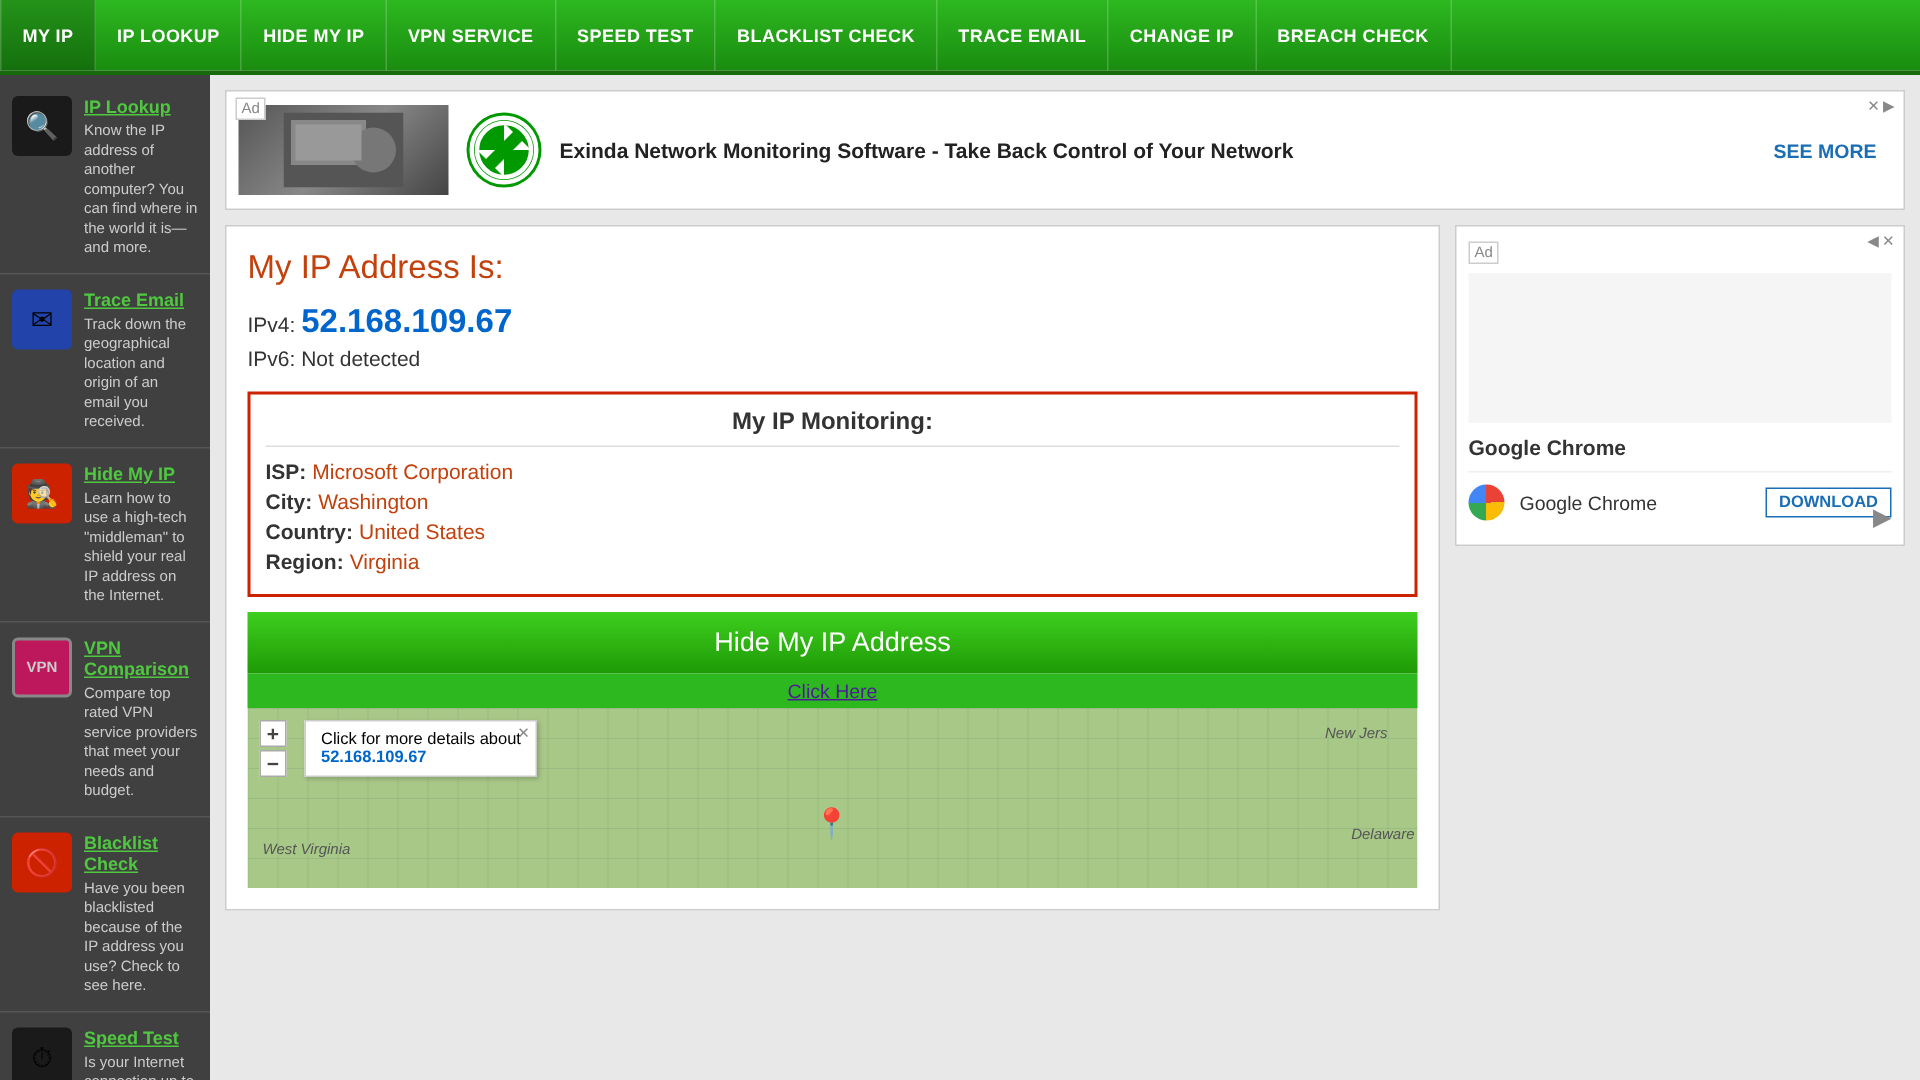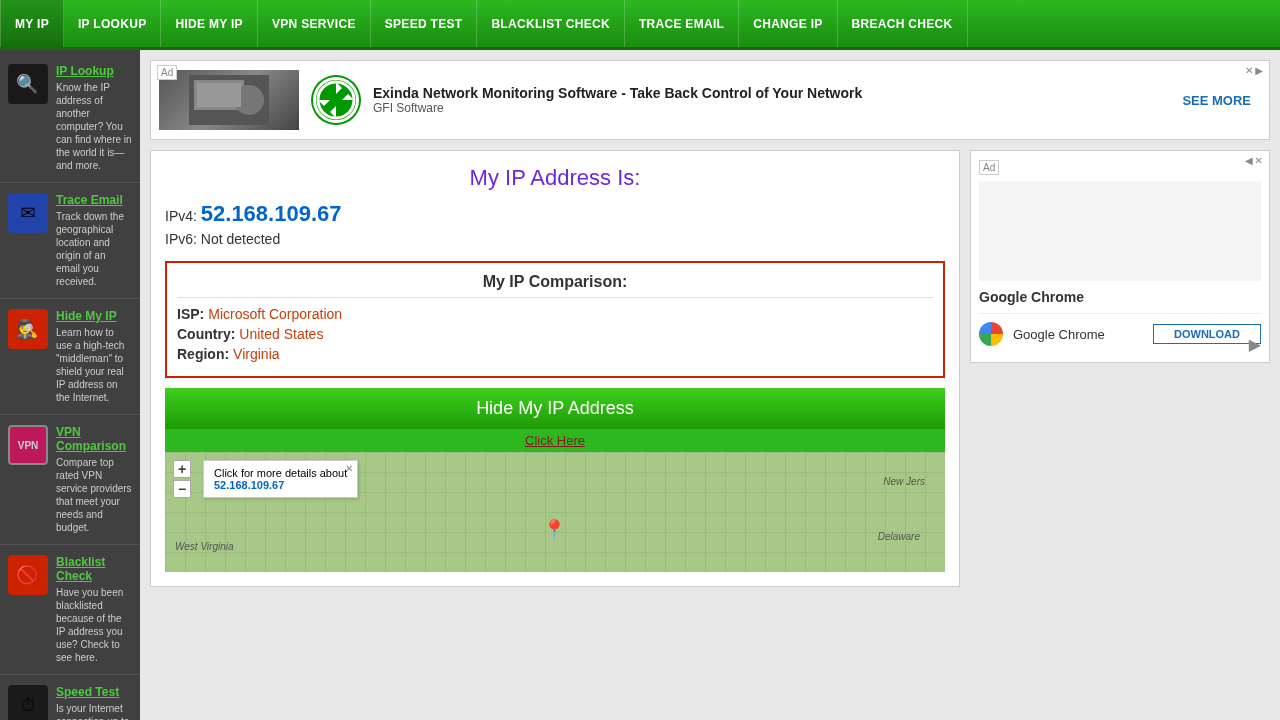--- a/index.html
+++ b/index.html
@@ -173,23 +173,23 @@
     }
 
     
     .ip-panel {
       flex: 1;
       background: white;
       border: 1px solid #ccc;
       padding: 14px;
     }
     .ip-title {
-      text-align: center;
+      text-align: left;
       font-size: 22px;
-      color: #6d28d9;
+      color: #c2410c;
       margin-bottom: 10px;
     }
     .ip-address-row {
       font-size: 14px;
       color: #333;
       margin-bottom: 4px;
     }
     .ip-address-value {
       color: #0066cc;
       font-size: 22px;
@@ -234,21 +234,21 @@
       font-weight: normal;
       cursor: pointer;
       border: none;
       width: 100%;
       display: block;
     }
     .hide-ip-link {
       display: block;
       text-align: center;
       background: #2db820;
-      color: #7f1d1d;
+      color: #4c1d95;
       font-size: 13px;
       padding: 4px;
       text-decoration: underline;
       cursor: pointer;
     }
 
     
     .map-area {
       background: #c8d8c0;
       height: 120px;
@@ -264,22 +264,22 @@
         #a8c888;
       background-size: 20px 20px;
     }
     .map-label {
       position: absolute;
       font-size: 10px;
       color: #555;
       font-style: italic;
     }
     .map-label.wv { bottom: 20px; left: 10px; }
-    .map-label.nj { top: 24px; right: 20px; }
-    .map-label.de { bottom: 30px; right: 25px; }
+    .map-label.nj { top: 12px; right: 20px; }
+    .map-label.de { bottom: 30px; right: 2px; }
     .map-marker {
       position: absolute;
       bottom: 30px;
       left: 50%;
       transform: translateX(-50%);
       font-size: 20px;
       color: #cc0000;
     }
     .map-zoom {
       position: absolute;
@@ -373,21 +373,21 @@
       background: conic-gradient(#ea4335 0deg 90deg, #fbbc05 90deg 180deg, #34a853 180deg 270deg, #4285f4 270deg 360deg);
       flex-shrink: 0;
     }
     .chrome-label { flex: 1; font-size: 13px; color: #333; }
     .download-btn {
       background: none;
       border: 1px solid #1a6eb5;
       color: #1a6eb5;
       font-size: 11px;
       font-weight: bold;
-      padding: 3px 20px;
+      padding: 3px 8px;
       cursor: pointer;
     }
 
     .bottom-ad-icon {
       position: absolute;
       bottom: 8px;
       right: 8px;
       font-size: 16px;
       color: #888;
       cursor: pointer;
@@ -482,43 +482,46 @@
         <svg width="40" height="40" viewBox="0 0 40 40">
           <circle cx="20" cy="20" r="18" fill="none" stroke="white" stroke-width="3"></circle>
           <path d="M20 2 L26 8 L20 14 Z" fill="white"></path>
           <path d="M38 20 L32 14 L26 20 Z" fill="white"></path>
           <path d="M20 38 L14 32 L20 26 Z" fill="white"></path>
           <path d="M2 20 L8 26 L14 20 Z" fill="white"></path>
         </svg>
       </div>
       <div class="ad-text">
         <h3>Exinda Network Monitoring Software - Take Back Control of Your Network</h3>
-        <p>GFI Software</p>
       </div>
       <div class="ad-see-more">SEE MORE</div>
     </div>
 
     <div class="middle-row">
 
       <div class="ip-panel">
         <div class="ip-title">My IP Address Is:</div>
         <div class="ip-address-row">
           <span>IPv4:</span>
           <span class="ip-address-value">52.168.109.67</span>
         </div>
         <div class="ipv6-row">
           <span>IPv6:</span>
           <span>Not detected</span>
         </div>
 
         <div class="ip-info-box">
-          <div class="ip-info-box-title">My IP Comparison:</div>
+          <div class="ip-info-box-title">My IP Monitoring:</div>
           <div class="ip-info-row">
             <span class="ip-info-label">ISP:</span>
             <span class="ip-info-val">Microsoft Corporation</span>
+          </div>
+          <div class="ip-info-row">
+            <span class="ip-info-label">City:</span>
+            <span class="ip-info-val">Washington</span>
           </div>
           <div class="ip-info-row">
             <span class="ip-info-label">Country:</span>
             <span class="ip-info-val">United States</span>
           </div>
           <div class="ip-info-row">
             <span class="ip-info-label">Region:</span>
             <span class="ip-info-val">Virginia</span>
           </div>
         </div>

